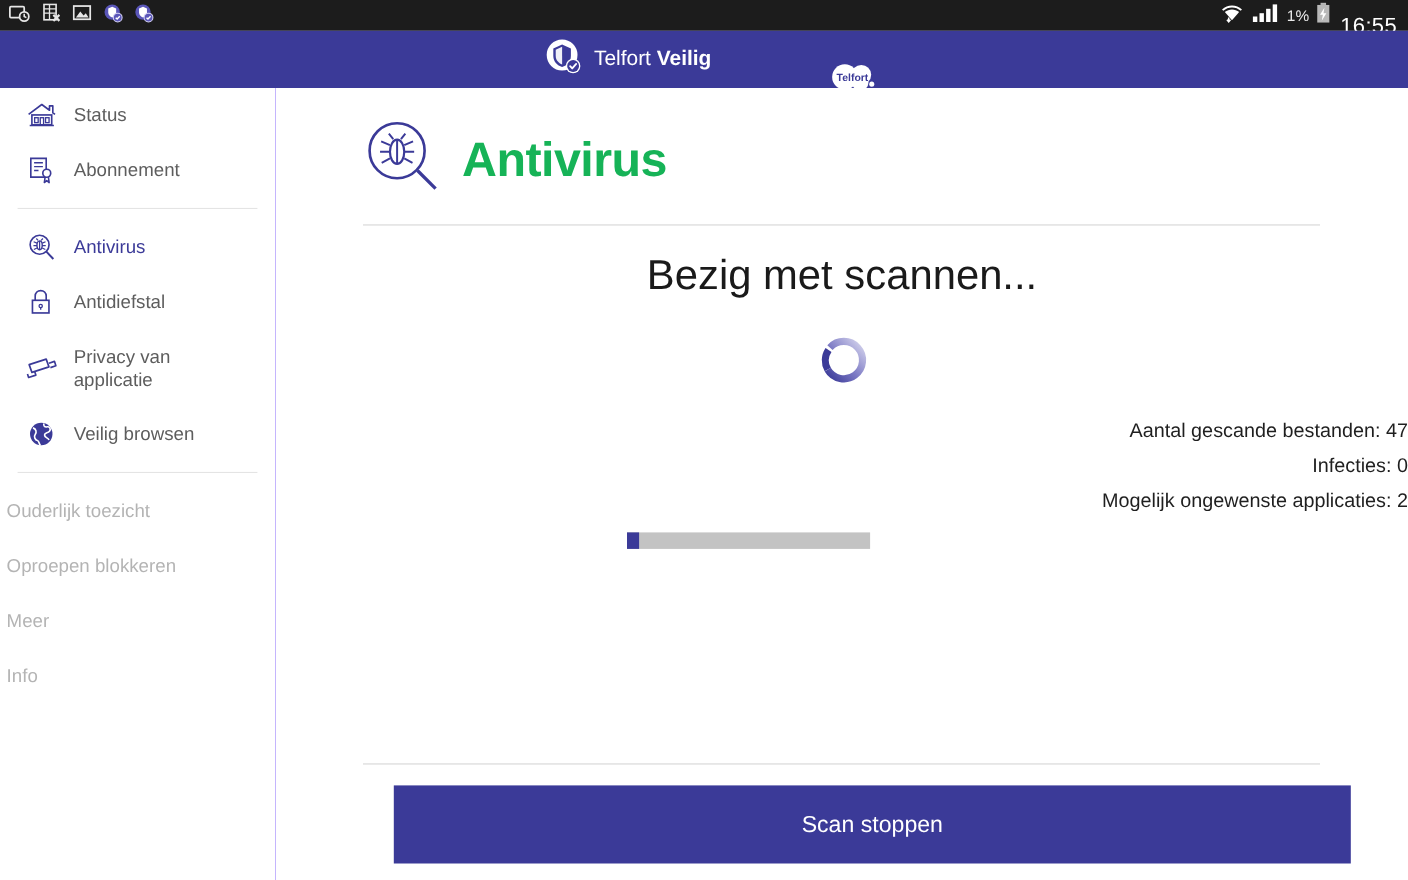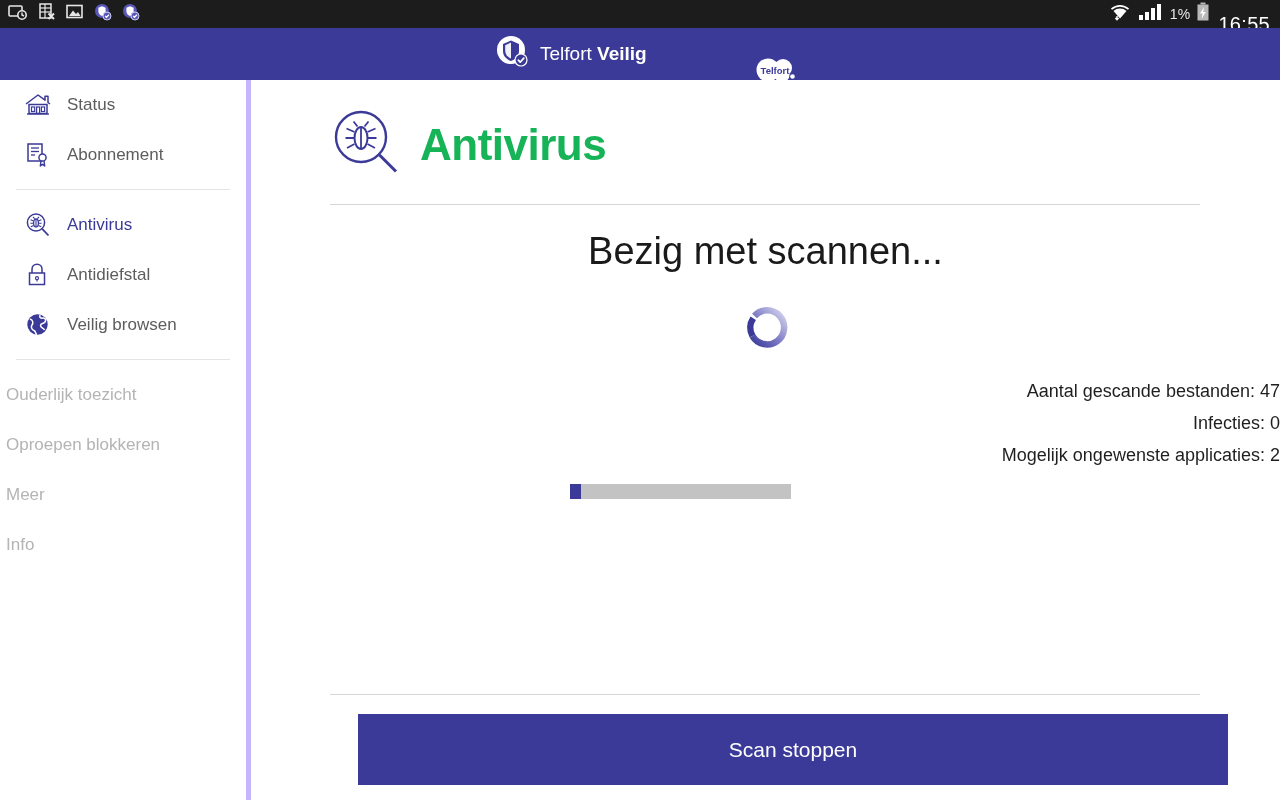--- a/index.html
+++ b/index.html
@@ -86,21 +86,21 @@
     align-items: center;
   }
 
   
   .sidebar {
     position: absolute;
     left: 0; top: 80px;
     width: 251px;
     height: 720px;
     background: #ffffff;
-    border-right: 5px solid #c4b5fd;
+    border-right: 1px solid #c4b5fd;
     box-sizing: border-box;
   }
   .nav-item {
     display: flex;
     align-items: center;
     gap: 14px;
     height: 50px;
     padding-left: 23px;
     box-sizing: border-box;
   }
@@ -374,20 +374,31 @@
         <svg width="28" height="28" viewBox="0 0 28 28">
           <path d="M8 12 L8 8.2 C8 5.3 10.2 3.2 13 3.2 C15.8 3.2 18 5.3 18 8.2 L18 12" fill="none" stroke="#3b3a98" stroke-width="1.5"></path>
           <rect x="5.5" y="12" width="15" height="11.5" fill="none" stroke="#3b3a98" stroke-width="1.5"></rect>
           <circle cx="13" cy="17.2" r="1.5" fill="none" stroke="#3b3a98" stroke-width="1.2"></circle>
           <line x1="13" y1="18.4" x2="13" y2="20.6" stroke="#3b3a98" stroke-width="1.2"></line>
         </svg>
       </span>
       <span class="nav-label">Antidiefstal</span>
     </div>
 
+    <div class="nav-item tall">
+      <span class="nav-icon">
+        <svg width="30" height="26" viewBox="0 0 30 26">
+          <path d="M3.5 9.5 L19 4.5 L21.5 11.5 L6 16.5 Z" fill="none" stroke="#3b3a98" stroke-width="1.5" stroke-linejoin="round"></path>
+          <path d="M21.5 8.2 L26.5 6.5 L27.8 10.5 L22.8 12.2" fill="none" stroke="#3b3a98" stroke-width="1.5" stroke-linejoin="round"></path>
+          <path d="M8.5 15.8 L9.6 19 L3 21.2 L2 18" fill="none" stroke="#3b3a98" stroke-width="1.5" stroke-linejoin="round"></path>
+        </svg>
+      </span>
+      <span class="nav-label two-line">Privacy van
+applicatie</span>
+    </div>
 
     <div class="nav-item">
       <span class="nav-icon">
         <svg width="28" height="28" viewBox="0 0 28 28">
           <circle cx="13.5" cy="13.5" r="10.2" fill="#3b3a98"></circle>
           <path d="M6 8 C9 9 9.5 12 8 14 C6.5 16 8 19 10 19.5 C12 20 11 23 13 23.5" fill="none" stroke="#ffffff" stroke-width="1.5"></path>
           <path d="M16 4 C15 6.5 17 7.5 19 7 C21 6.5 22.5 9 21 11 C19.5 13 16.5 12 16.5 14.5 C16.5 17 20 17 20.5 19" fill="none" stroke="#ffffff" stroke-width="1.5"></path>
         </svg>
       </span>
       <span class="nav-label">Veilig browsen</span>

